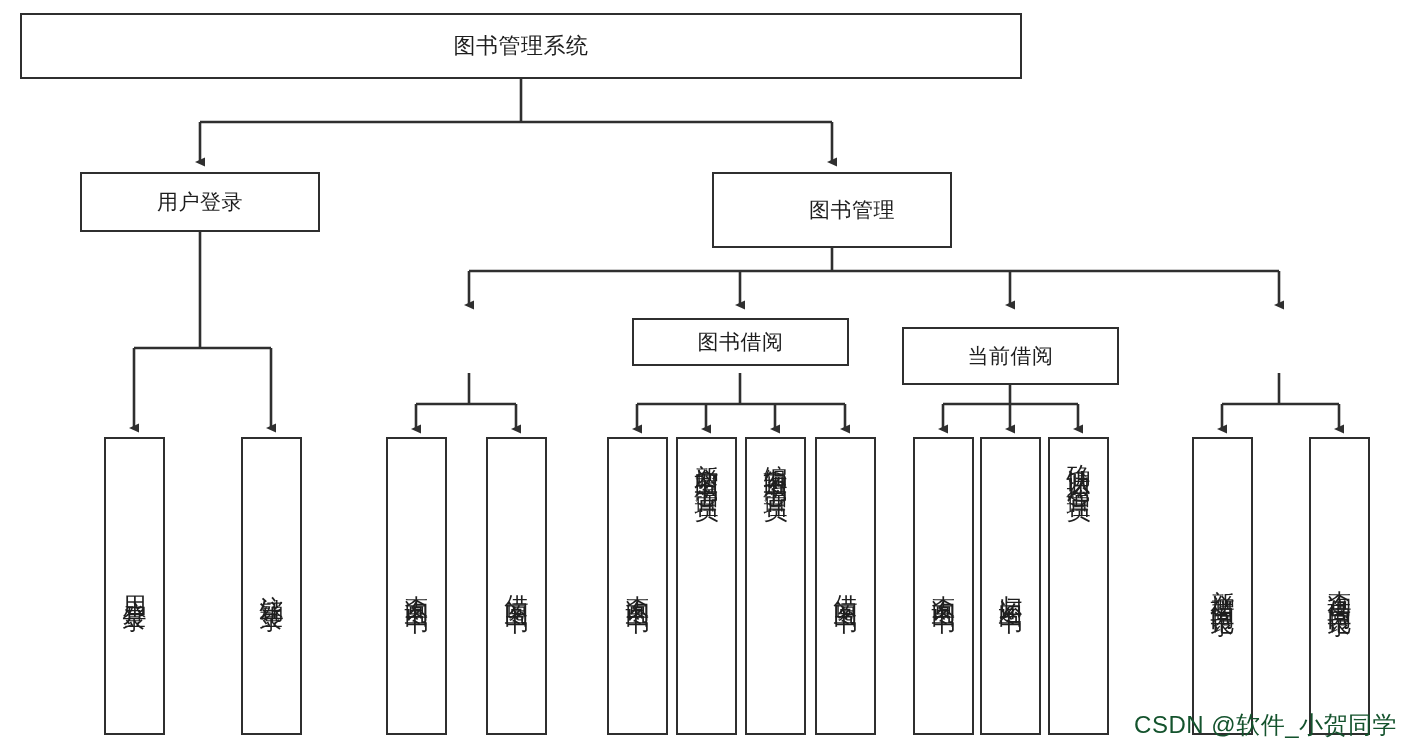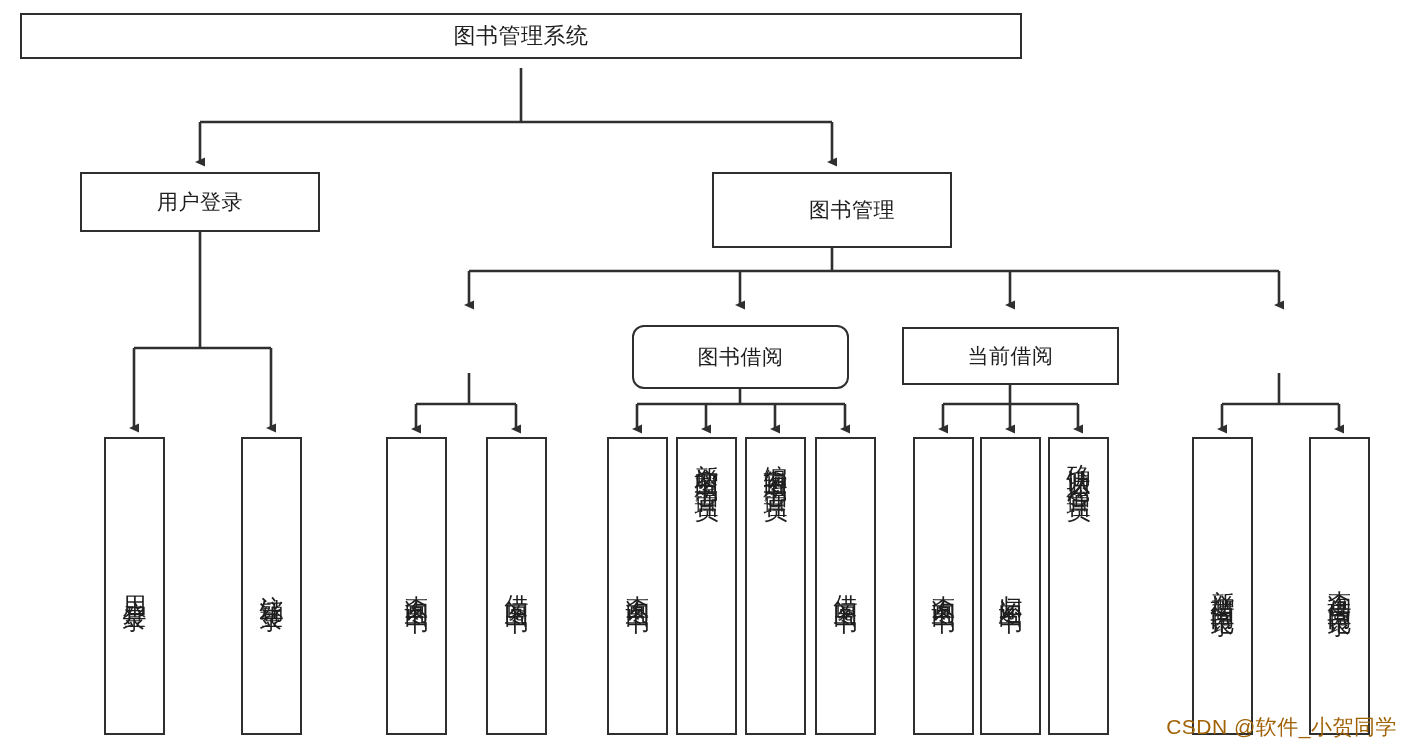--- a/index.html
+++ b/index.html
@@ -69,22 +69,22 @@
     justify-content: center;
   }
   .leafwrap.top {
     align-items: flex-start;
     padding-top: 6px;
   }
   .watermark {
     position: absolute;
     right: 8px;
     bottom: 6px;
-    font-size: 21px;
-    color: #a16207;
+    font-size: 24px;
+    color: #14532d;
     letter-spacing: 0.5px;
     z-index: 5;
     white-space: nowrap;
     margin-top: 44px;
   }
 </style>
 </head>
 <body>
 
 <div id="canvas">
@@ -132,32 +132,32 @@
       <path d="M1010,404 L1010,429" marker-end="url(#arrow)"></path>
       <path d="M1078,404 L1078,429" marker-end="url(#arrow)"></path>
 
       <path d="M1279,373 L1279,404"></path>
       <path d="M1222,404 L1339,404"></path>
       <path d="M1222,404 L1222,429" marker-end="url(#arrow)"></path>
       <path d="M1339,404 L1339,429" marker-end="url(#arrow)"></path>
     </g>
   </svg>
 
-  <div class="node horiz root" style="left:20px; top:13px; width:1002px; height:46px;">
+  <div class="node horiz root" style="left:20px; top:13px; width:1002px; height:66px;">
     <span class="node-label">图书管理系统</span>
   </div>
 
   <div class="node horiz" style="left:80px; top:172px; width:240px; height:60px;">
     <span class="node-label">用户登录</span>
   </div>
   <div class="node horiz" style="left:712px; top:172px; width:240px; height:76px;padding-left:40px;">
     <span class="node-label">图书管理</span>
   </div>
 
-  <div class="node horiz" style="left:632px; top:325px; width:217px; height:64px;border-radius:12px;">
+  <div class="node horiz" style="left:632px; top:318px; width:217px; height:48px;">
     <span class="node-label">图书借阅</span>
   </div>
   <div class="node horiz" style="left:902px; top:315px; width:217px; height:58px;margin-top:12px;">
     <span class="node-label">当前借阅</span>
   </div>
 
   <div class="node leaf" style="left:104px; top:437px; width:61px; height:298px;">
     <span class="leafwrap">
       <span class="node-label">用户登录</span>
     </span>

